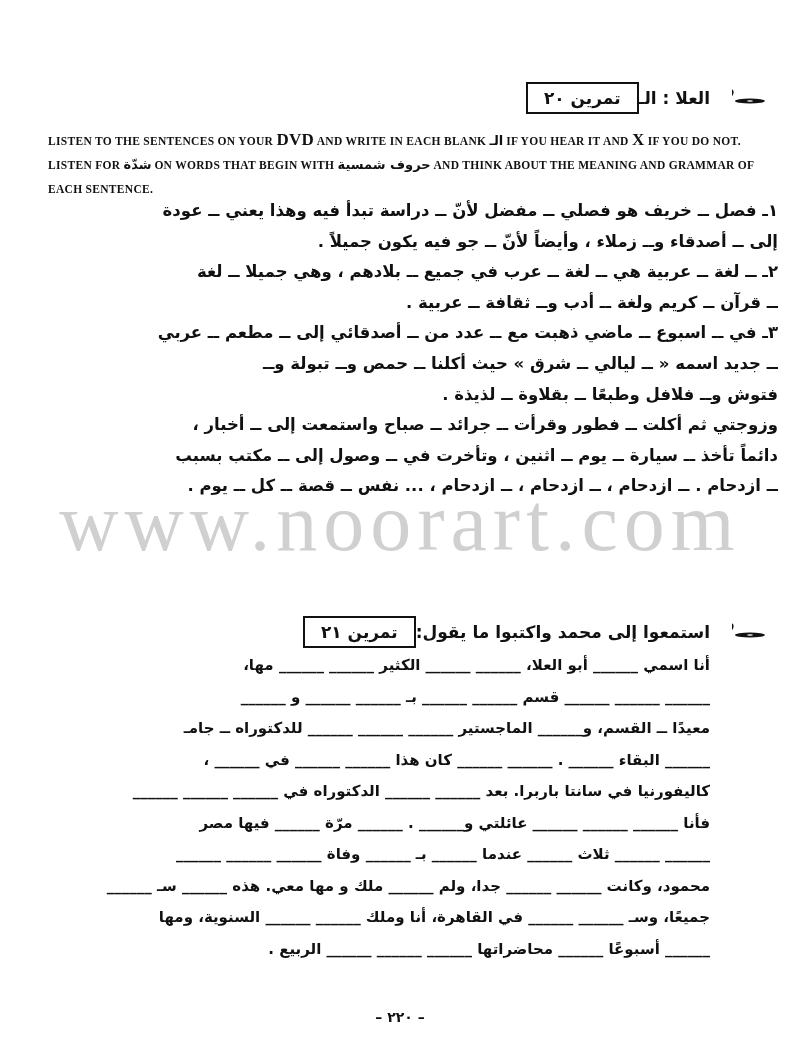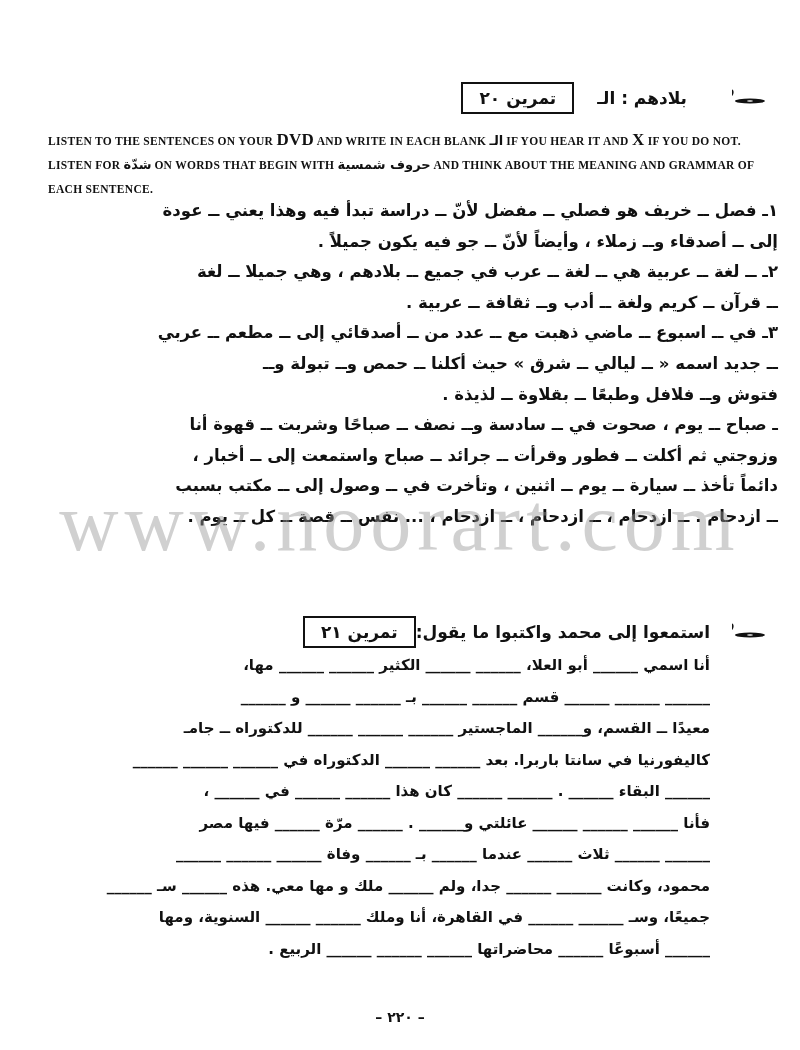--- a/index.html
+++ b/index.html
@@ -30,23 +30,23 @@
                font-family:"Liberation Serif", serif; font-size:82px; color:rgba(150,150,150,0.45);
                letter-spacing:6px; pointer-events:none; }
 
   .page-number { position:absolute; left:0; width:800px; top:970px; text-align:center; font-weight:bold; font-size:14px; direction:rtl;margin-top:39px; }
 </style>
 </head>
 <body>
 
 <div class="page">
 
-  <div class="ex-header" style="right:22px; top:82px;gap:23px;">
+  <div class="ex-header" style="right:22px; top:82px;">
     <div class="ex-box">تمرين ٢٠</div>
-    <div class="ex-title">بلادهم : الـ</div>
+    <div class="ex-title">العلا : الـ</div>
     <span class="dvd-icon">
       <svg width="36" height="18" viewBox="0 0 36 18">
         <text x="2" y="10" font-family="DejaVu Sans, sans-serif" font-size="10" font-style="italic" font-weight="bold" fill="#111">DVD</text>
         <ellipse cx="18" cy="14" rx="15" ry="2.5" fill="#111"></ellipse>
         <ellipse cx="18" cy="14" rx="3" ry="0.8" fill="#fff"></ellipse>
       </svg>
     </span>
   </div>
 
   <div class="instr">
@@ -64,21 +64,20 @@
   </div>
 
   <div class="lines ex20">
     <div class="line">١ـ فصل ــ خريف هو فصلي ــ مفضل لأنّ ــ دراسة تبدأ فيه وهذا يعني ــ عودة</div>
     <div class="line">إلى ــ أصدقاء وــ زملاء ، وأيضاً لأنّ ــ جو فيه يكون جميلاً .</div>
     <div class="line">٢ـ ــ لغة ــ عربية هي ــ لغة ــ عرب في جميع ــ بلادهم ، وهي جميلا ــ لغة</div>
     <div class="line">ــ قرآن ــ كريم ولغة ــ أدب وــ ثقافة ــ عربية .</div>
     <div class="line">٣ـ في ــ اسبوع ــ ماضي ذهبت مع ــ عدد من ــ أصدقائي إلى ــ مطعم ــ عربي</div>
     <div class="line">ــ جديد اسمه « ــ ليالي ــ شرق » حيث أكلنا ــ حمص وــ تبولة وــ</div>
     <div class="line">فتوش وــ فلافل وطبعًا ــ بقلاوة ــ لذيذة .</div>
-    <div class="line">ـ صباح ــ يوم ، صحوت في ــ سادسة وــ نصف ــ صباحًا وشربت ــ قهوة أنا</div>
     <div class="line">وزوجتي ثم أكلت ــ فطور وقرأت ــ جرائد ــ صباح واستمعت إلى ــ أخبار ،</div>
     <div class="line">دائماً تأخذ ــ سيارة ــ يوم ــ اثنين ، وتأخرت في ــ وصول إلى ــ مكتب بسبب</div>
     <div class="line">ــ ازدحام . ــ ازدحام ، ــ ازدحام ، ــ ازدحام ، ... نفس ــ قصة ــ كل ــ يوم .</div>
   </div>
 
   <div class="watermark">www.noorart.com</div>
 
   <div class="ex-header" style="right:22px; top:616px;text-align:center;">
     <div class="ex-box">تمرين ٢١</div>
     <div class="ex-title">استمعوا إلى محمد واكتبوا ما يقول:</div>
@@ -88,22 +87,22 @@
         <ellipse cx="18" cy="14" rx="15" ry="2.5" fill="#111"></ellipse>
         <ellipse cx="18" cy="14" rx="3" ry="0.8" fill="#fff"></ellipse>
       </svg>
     </span>
   </div>
 
   <div class="lines ex21">
     <div class="line">أنا اسمي ______ أبو العلا، ______ ______ الكثير ______ ______ مها،</div>
     <div class="line">______ ______ ______ قسم ______ ______ بـ ______ ______ و ______</div>
     <div class="line">معيدًا ــ القسم، و______ الماجستير ______ ______ ______ للدكتوراه ــ جامـ</div>
+    <div class="line">______ البقاء ______ . ______ ______ كان هذا ______ ______ في ______ ،</div>
     <div class="line">كاليفورنيا في سانتا باربرا. بعد ______ ______ الدكتوراه في ______ ______ ______</div>
-    <div class="line">______ البقاء ______ . ______ ______ كان هذا ______ ______ في ______ ،</div>
     <div class="line">فأنا ______ ______ ______ عائلتي و______ . ______ مرّة ______ فيها مصر</div>
     <div class="line">______ ______ ثلاث ______ عندما ______ بـ ______ وفاة ______ ______ ______</div>
     <div class="line">محمود، وكانت ______ ______ جدا، ولم ______ ملك و مها معي. هذه ______ سـ ______</div>
     <div class="line">جميعًا، وسـ ______ ______ في القاهرة، أنا وملك ______ ______ السنوية، ومها</div>
     <div class="line">______ أسبوعًا ______ محاضراتها ______ ______ ______ الربيع .</div>
   </div>
 
   <div class="page-number">– ٢٢٠ –</div>
 </div>
 

